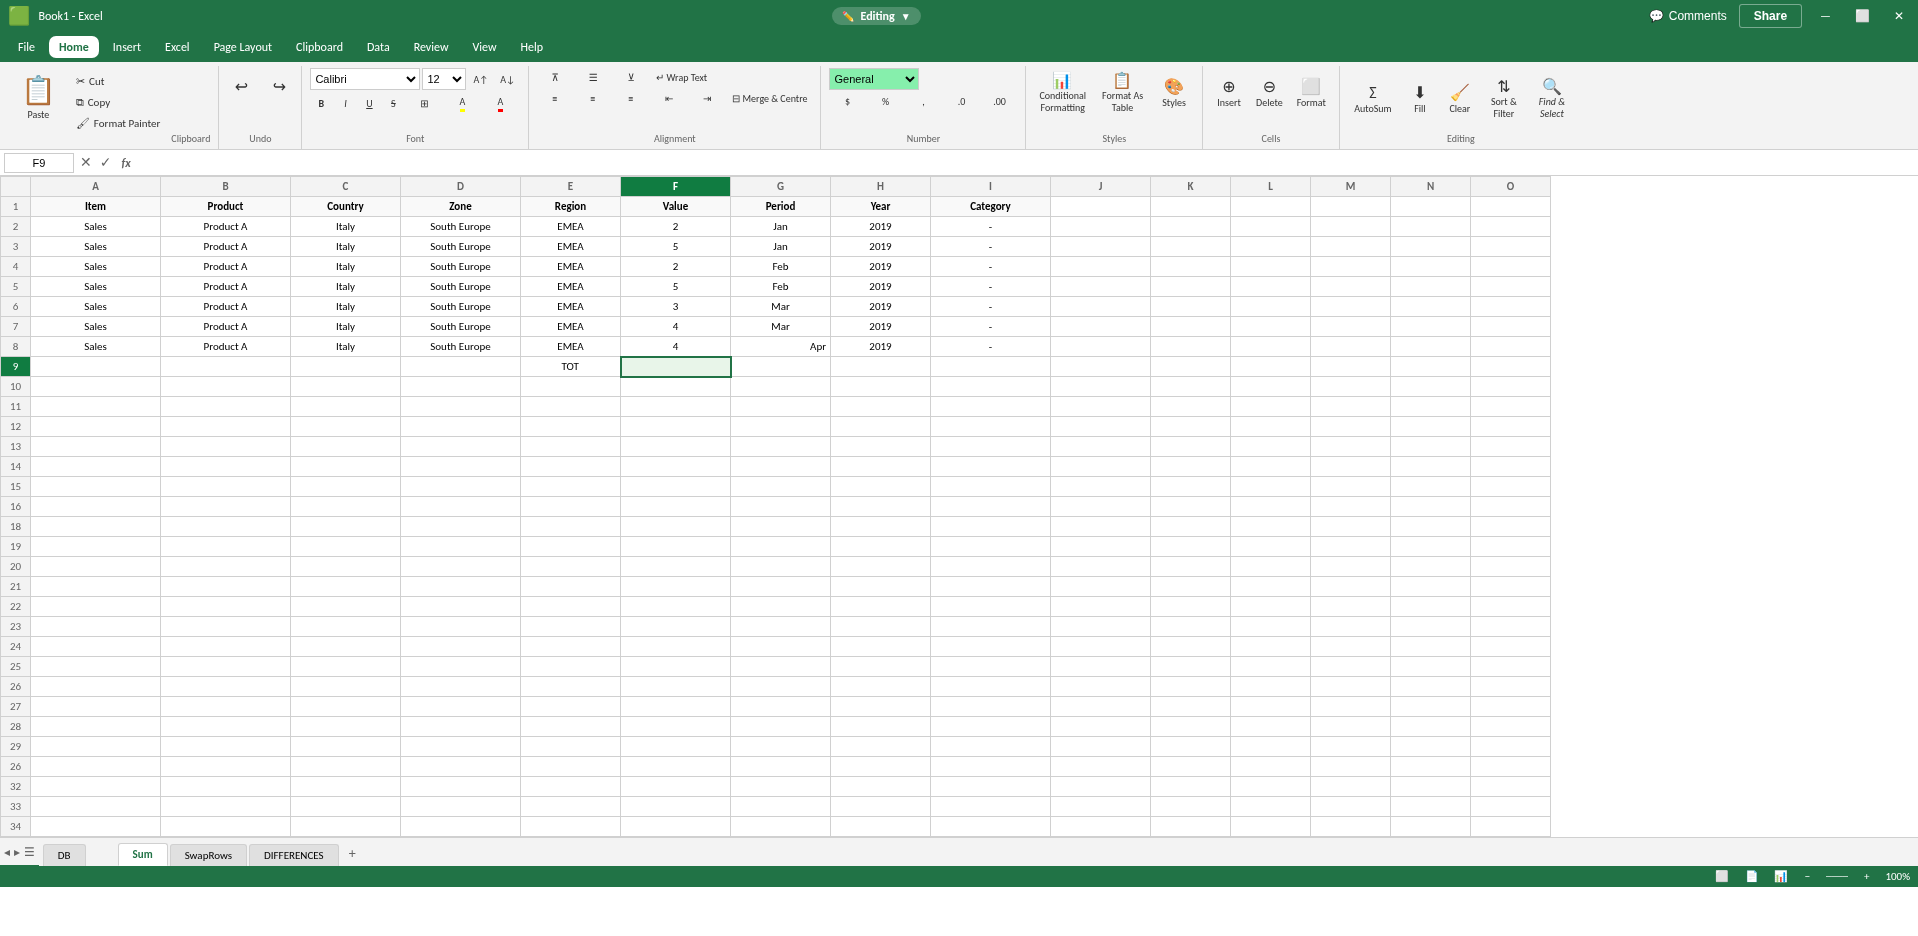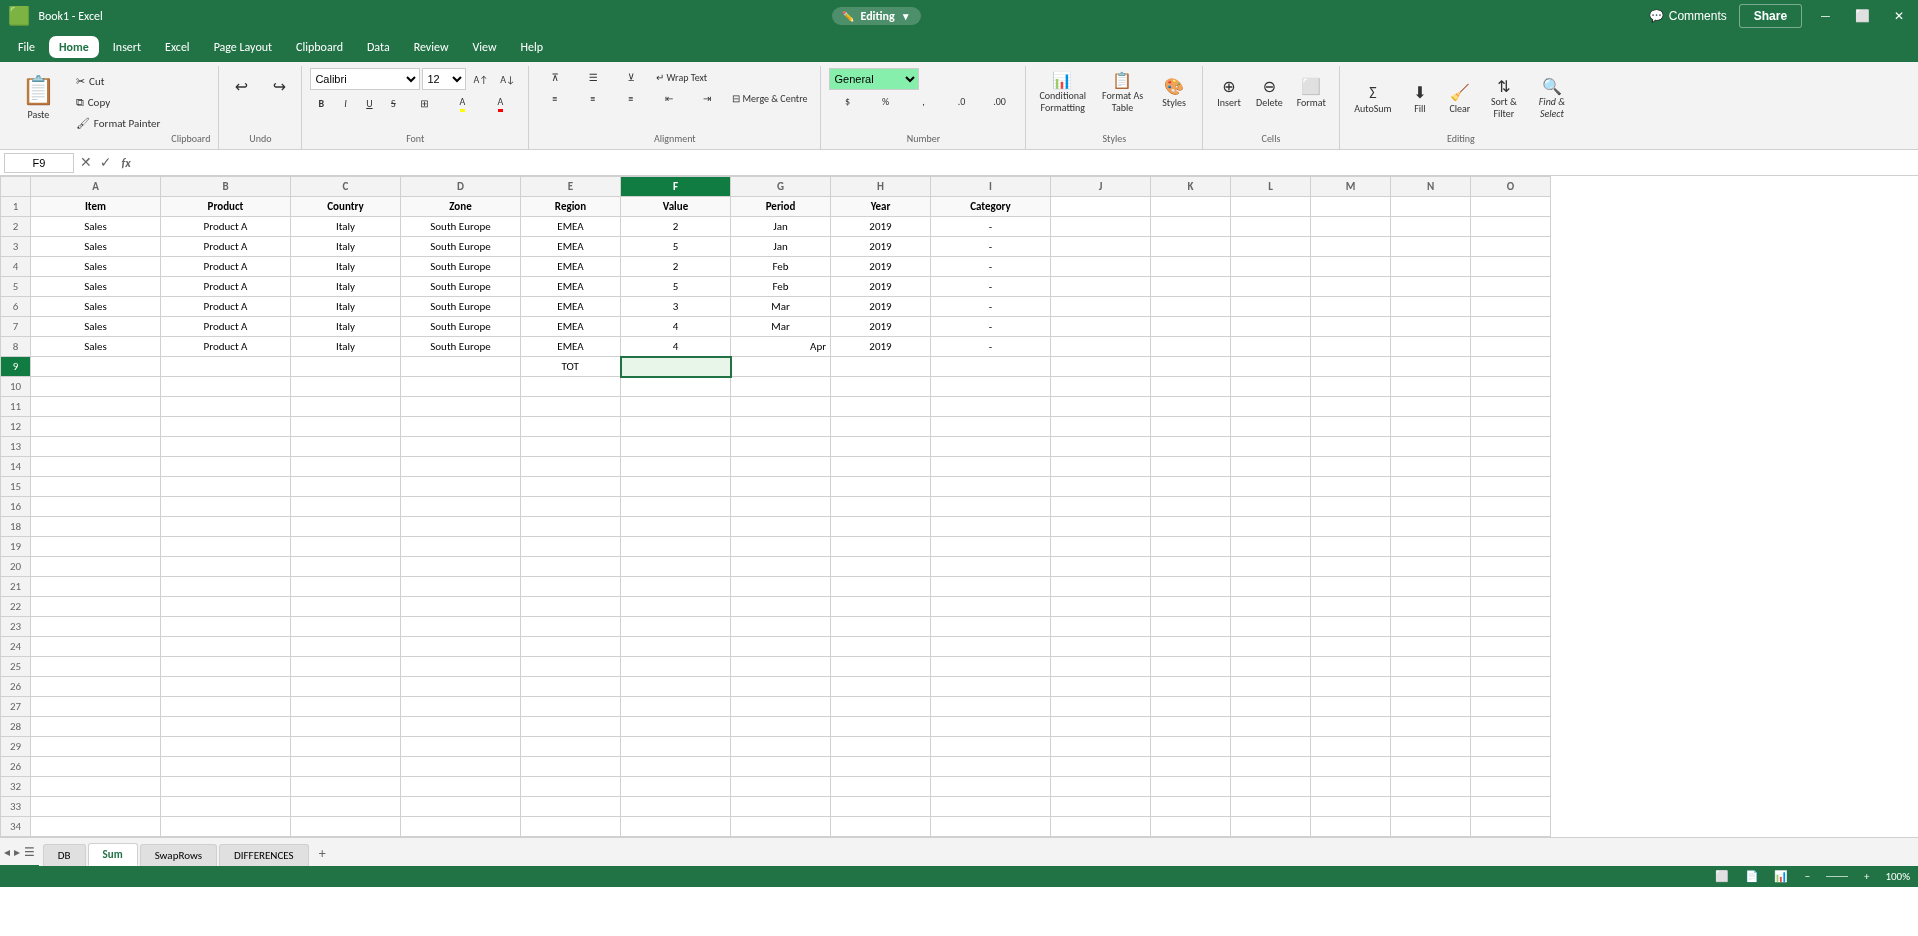--- a/index.html
+++ b/index.html
@@ -262,20 +262,21 @@
       cursor: pointer;
       font-size: 11px;
       border-radius: 3px 3px 0 0;
       margin-right: 2px;
     }
     .sheet-tab.active {
       background: white;
       border-bottom: 1px solid white;
       color: #217346;
       font-weight: 600;
+      margin-left: 30px;
     }
     .sheet-tab-add {
       padding: 4px 8px;
       cursor: pointer;
       font-size: 14px;
       color: #666;
     }
     .sheet-nav { display: flex; align-items: center; gap: 4px; padding: 0 4px; color: #666; font-size: 12px; }
 
     .status-bar {

